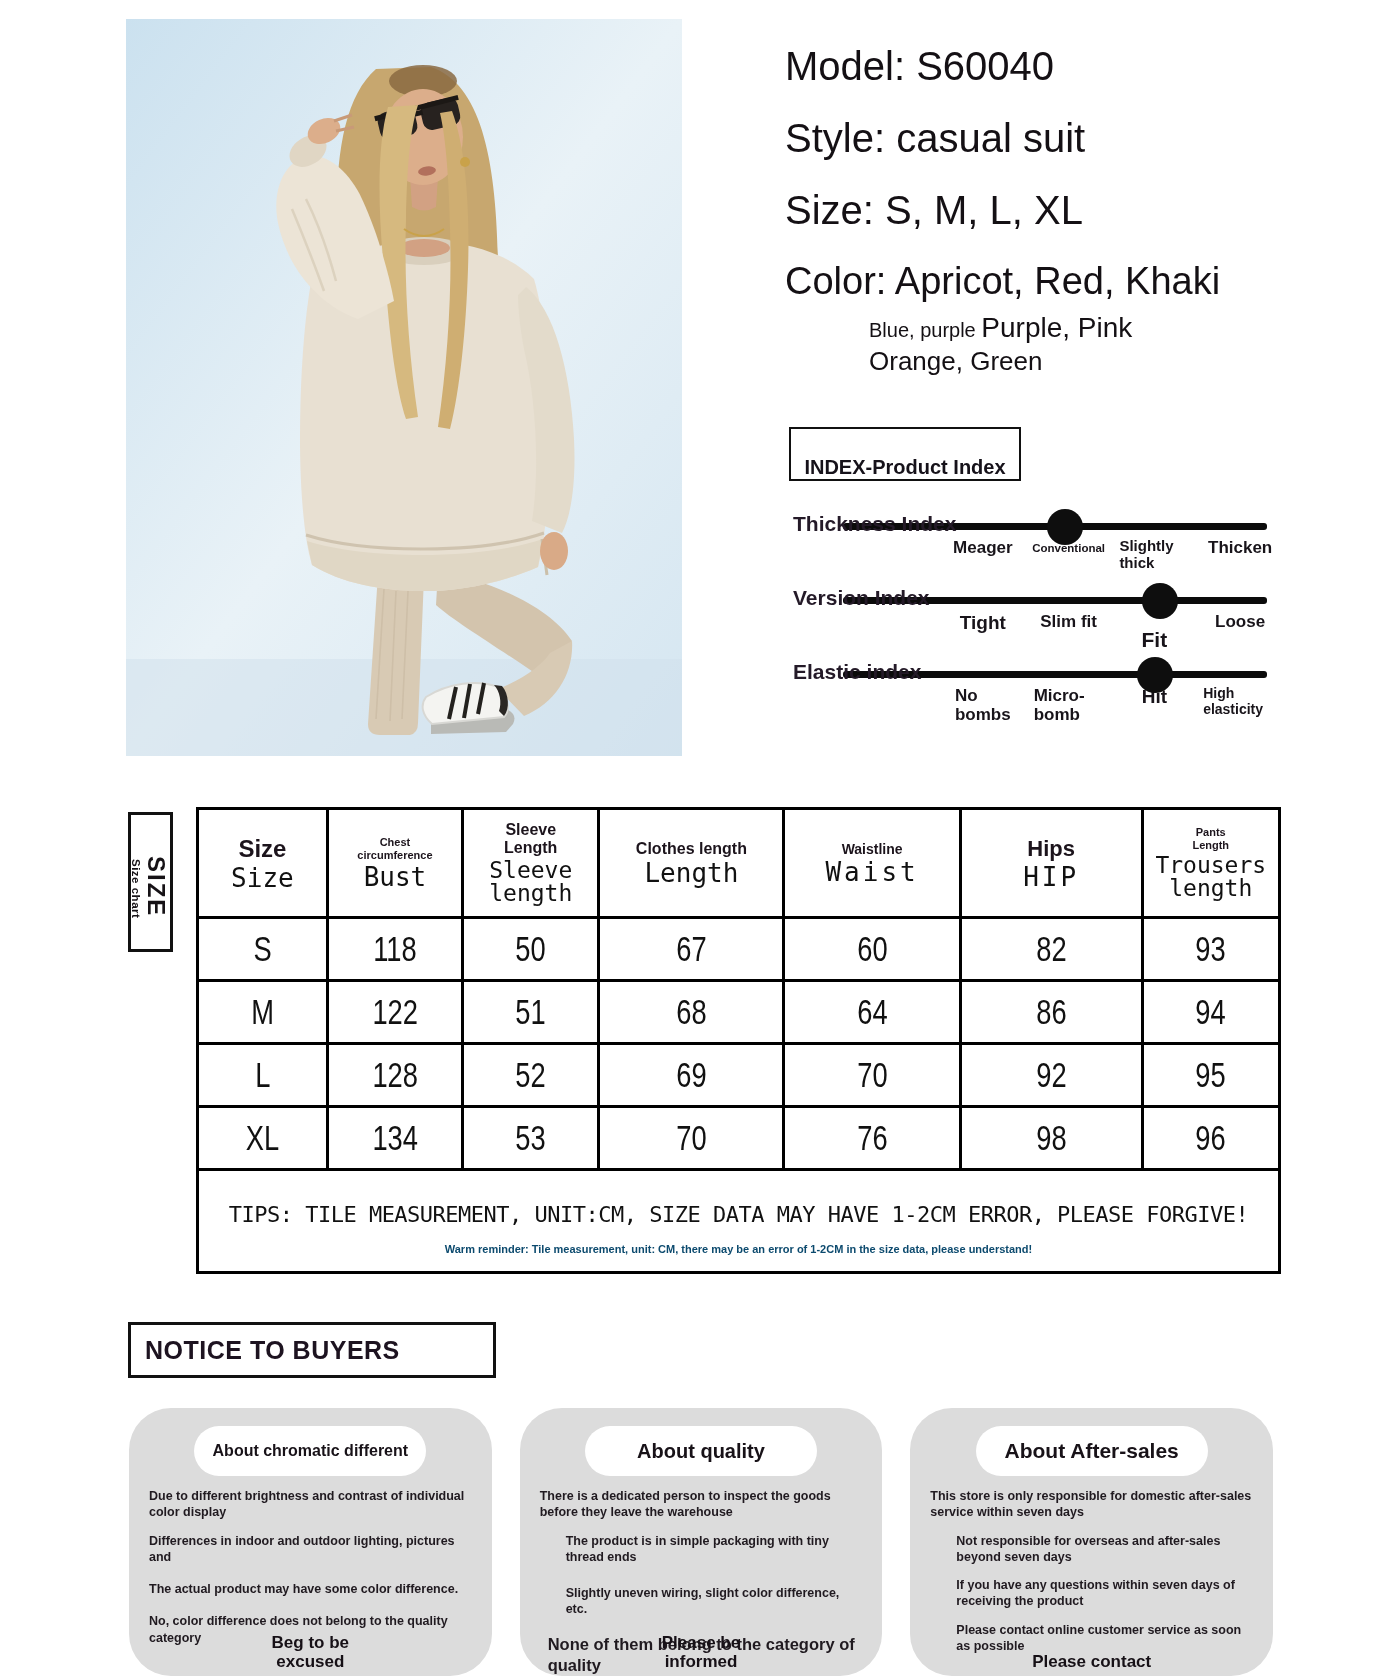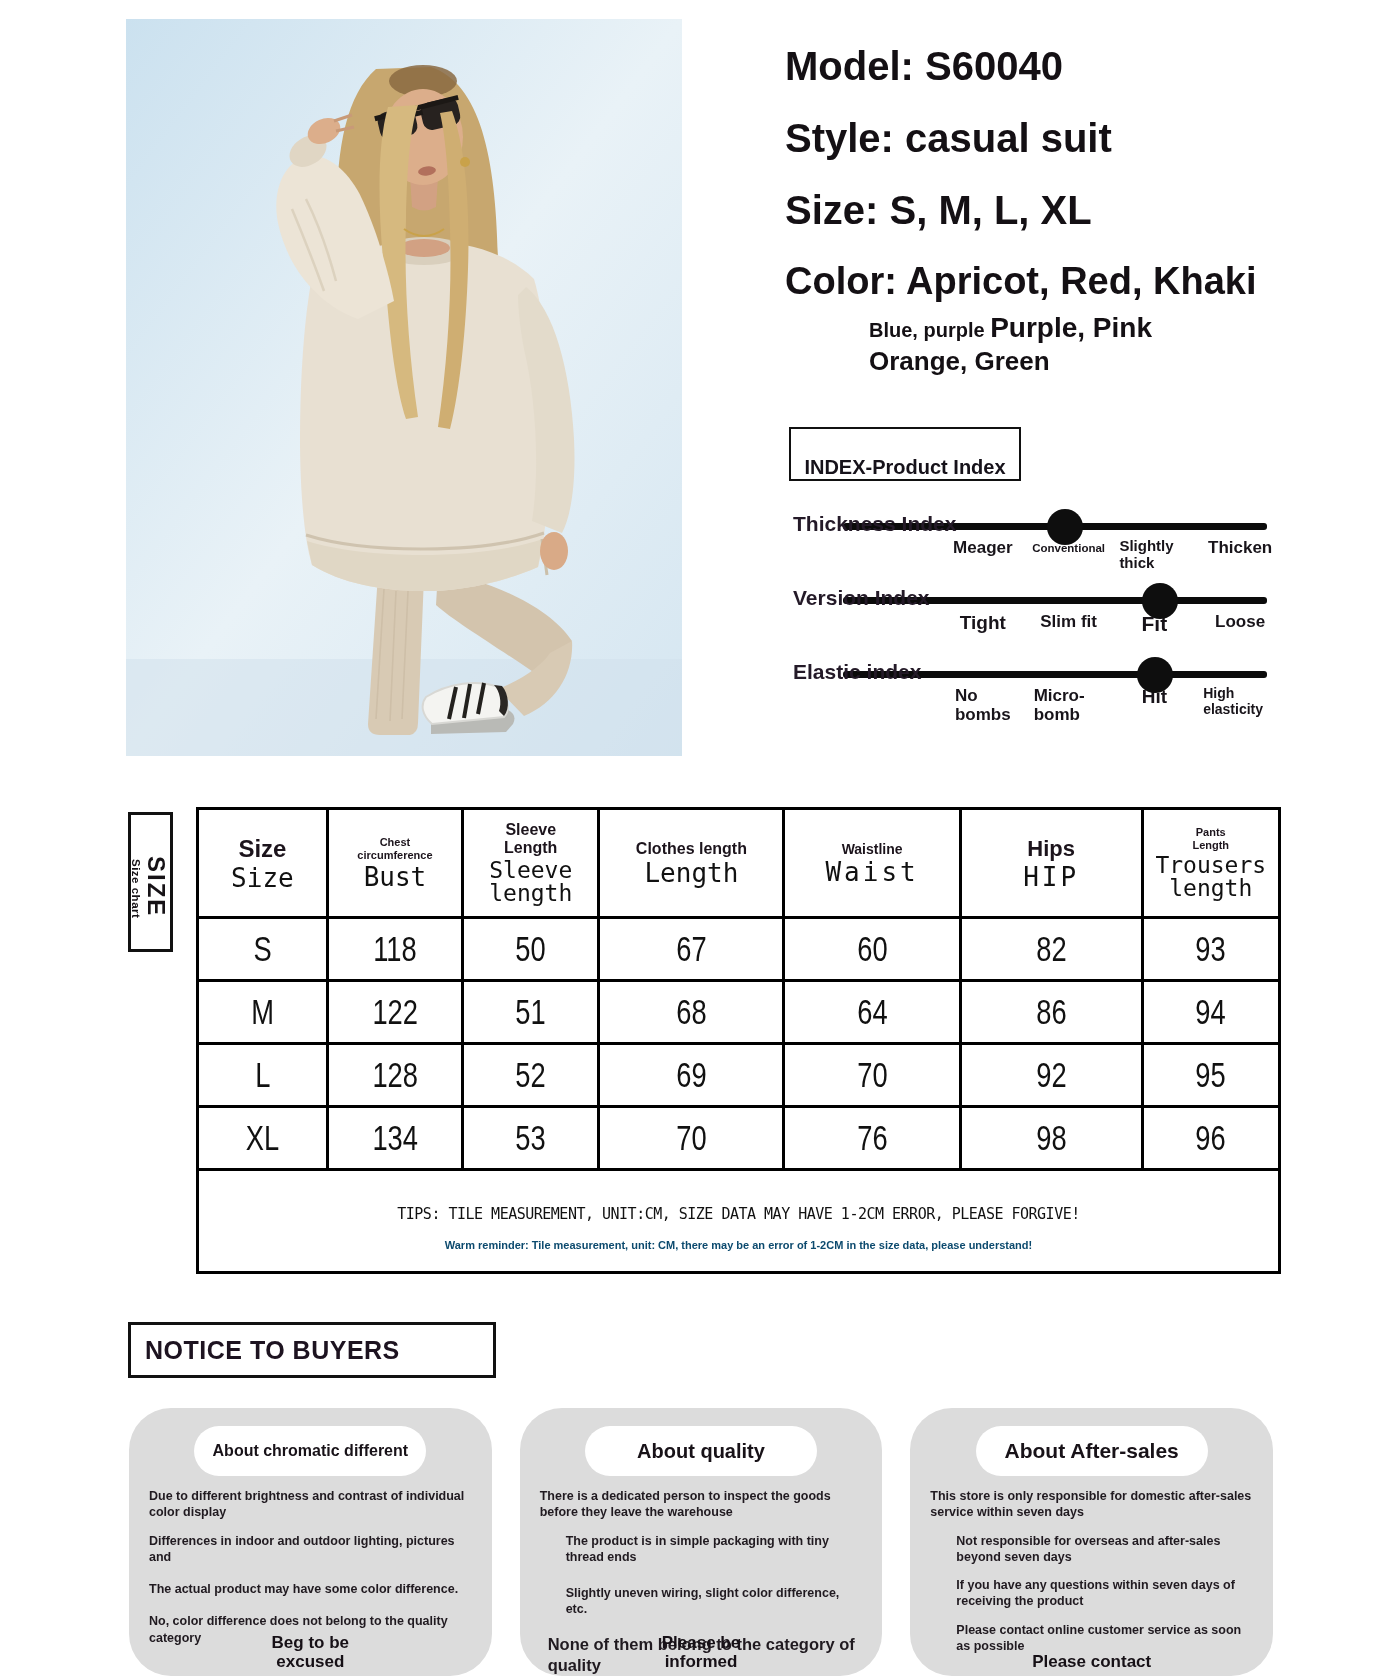--- a/index.html
+++ b/index.html
@@ -5,21 +5,21 @@
   html,body{margin:0;padding:0;background:#fff;}
   .page{position:relative;width:1400px;height:1680px;background:#ffffff;overflow:hidden;
         font-family:"Liberation Sans",sans-serif;color:#161216;}
 
   
   .photo{position:absolute;left:126px;top:19px;width:556px;height:737px;overflow:hidden;}
   .photo svg{display:block;width:100%;height:100%;}
 
   
   .info{position:absolute;left:785px;top:30px;width:590px;height:380px;}
-  .info .l{position:absolute;left:0;font-weight:bold;white-space:nowrap;color:#141014;}
+  .info .l{position:absolute;left:0;font-weight:normal;white-space:nowrap;color:#141014;}
   .l-model{top:14px;font-size:40px;}
   .l-style{top:86px;font-size:40px;}
   .l-size{top:158px;font-size:40px;}
   .l-color{top:230px;font-size:38px;color:#241a28;}
   .l-color2{top:282px;left:84px!important;font-size:20px;color:#241a28;}
   .l-color2 .big{font-size:28px;}
   .l-color3{top:316px;left:84px!important;font-size:26px;color:#241a28;}
 
   
   .index-box{position:absolute;left:789px;top:427px;width:228px;height:50px;border:2px solid #111;
@@ -27,42 +27,42 @@
   .sliders{position:absolute;left:793px;top:492px;width:492px;height:240px;}
   .srow{position:absolute;left:0;width:100%;height:78px;}
   .srow-0{top:0;} .srow-1{top:74px;} .srow-2{top:148px;}
   .slabel{position:absolute;left:0;top:20px;font-weight:bold;font-size:21px;color:#241a28;white-space:nowrap;z-index:2;}
   .sline{position:absolute;left:50px;right:18px;top:31px;height:7px;background:#0b0b0b;border-radius:3px;z-index:1;}
   .knob{position:absolute;top:50%;width:36px;height:36px;background:#0e0e0e;border-radius:50%;
         transform:translate(-50%,-50%);filter:blur(.4px);}
   .sopts{position:absolute;left:147px;right:2px;top:46px;display:grid;grid-template-columns:repeat(4,1fr);}
   .sopts .opt{display:flex;justify-content:center;align-items:flex-start;text-align:left;font-weight:bold;color:#18141a;line-height:1.12;}
   .o-16{font-size:17px;} .o-sm{font-size:11.5px;padding-top:4px;} .o-15{font-size:15px;}
-  .o-19{font-size:19px;} .o-21{font-size:21px;} .o-17{font-size:17px;} .o-14{font-size:14px;}
+  .o-19{font-size:19px;} .o-21{font-size:21px;margin-top:16px;} .o-17{font-size:17px;} .o-14{font-size:14px;}
   .opt .w56{max-width:56px;} .opt .w70{max-width:70px;} .opt .w74{max-width:74px;}
 
   
   .size-tab{position:absolute;left:128px;top:812px;width:45px;height:140px;border:3px solid #111;
             box-sizing:border-box;display:flex;flex-direction:column;align-items:center;
             writing-mode:vertical-rl;}
   .size-tab .t1{font-weight:bold;font-size:24px;letter-spacing:2px;margin-top:10px;}
   .size-tab .t2{font-weight:bold;font-size:11.5px;margin-top:14px;letter-spacing:.5px;}
 
   table.chart{position:absolute;left:196px;top:807px;width:1085px;border-collapse:collapse;table-layout:fixed;}
   table.chart td{border:3px solid #000;text-align:center;vertical-align:middle;padding:0;}
   table.chart .hrow td{height:106px;}
   table.chart .drow td{height:60px;}
   .hsm{font-weight:bold;font-size:14px;line-height:1.15;color:#1c141c;}
   .hsm.tiny{font-size:11px;} .hsm.mid{font-size:16px;} .hsm.big{font-size:22px;} .hsm.sz{font-size:24px;}
   .hmono{font-family:"DejaVu Sans Mono",monospace;font-weight:400;font-size:26px;line-height:1.0;margin-top:2px;color:#111;}
   .hmono.wrap{font-size:23px;}
   .hmono.sp{letter-spacing:3px;}
   .num{display:inline-block;font-size:35px;font-weight:400;transform:scaleX(.78);color:#111;}
   .tips-cell{height:100px;}
-  .tips1{font-family:"DejaVu Sans Mono",monospace;font-size:15px;font-weight:400;letter-spacing:-.5px;
+  .tips1{font-family:"DejaVu Sans Mono",monospace;font-size:22px;font-weight:400;letter-spacing:-.5px;
          text-align:center;margin-top:14px;color:#111;white-space:nowrap;}
   .tips2{font-weight:bold;font-size:11px;text-align:center;margin-top:16px;color:#0c4a6e;}
 
   
   .notice-title{position:absolute;left:128px;top:1322px;width:368px;height:56px;border:3px solid #111;
                 box-sizing:border-box;display:flex;align-items:center;padding-left:14px;
                 font-weight:800;font-size:25px;letter-spacing:.5px;color:#1d1320;}
   .cards{position:absolute;left:129px;top:1408px;width:1144px;display:flex;gap:28px;}
   .card{flex:1;height:268px;background:#dcdcdc;border-radius:42px;position:relative;box-sizing:border-box;
         padding:16px 20px 0 20px;}

